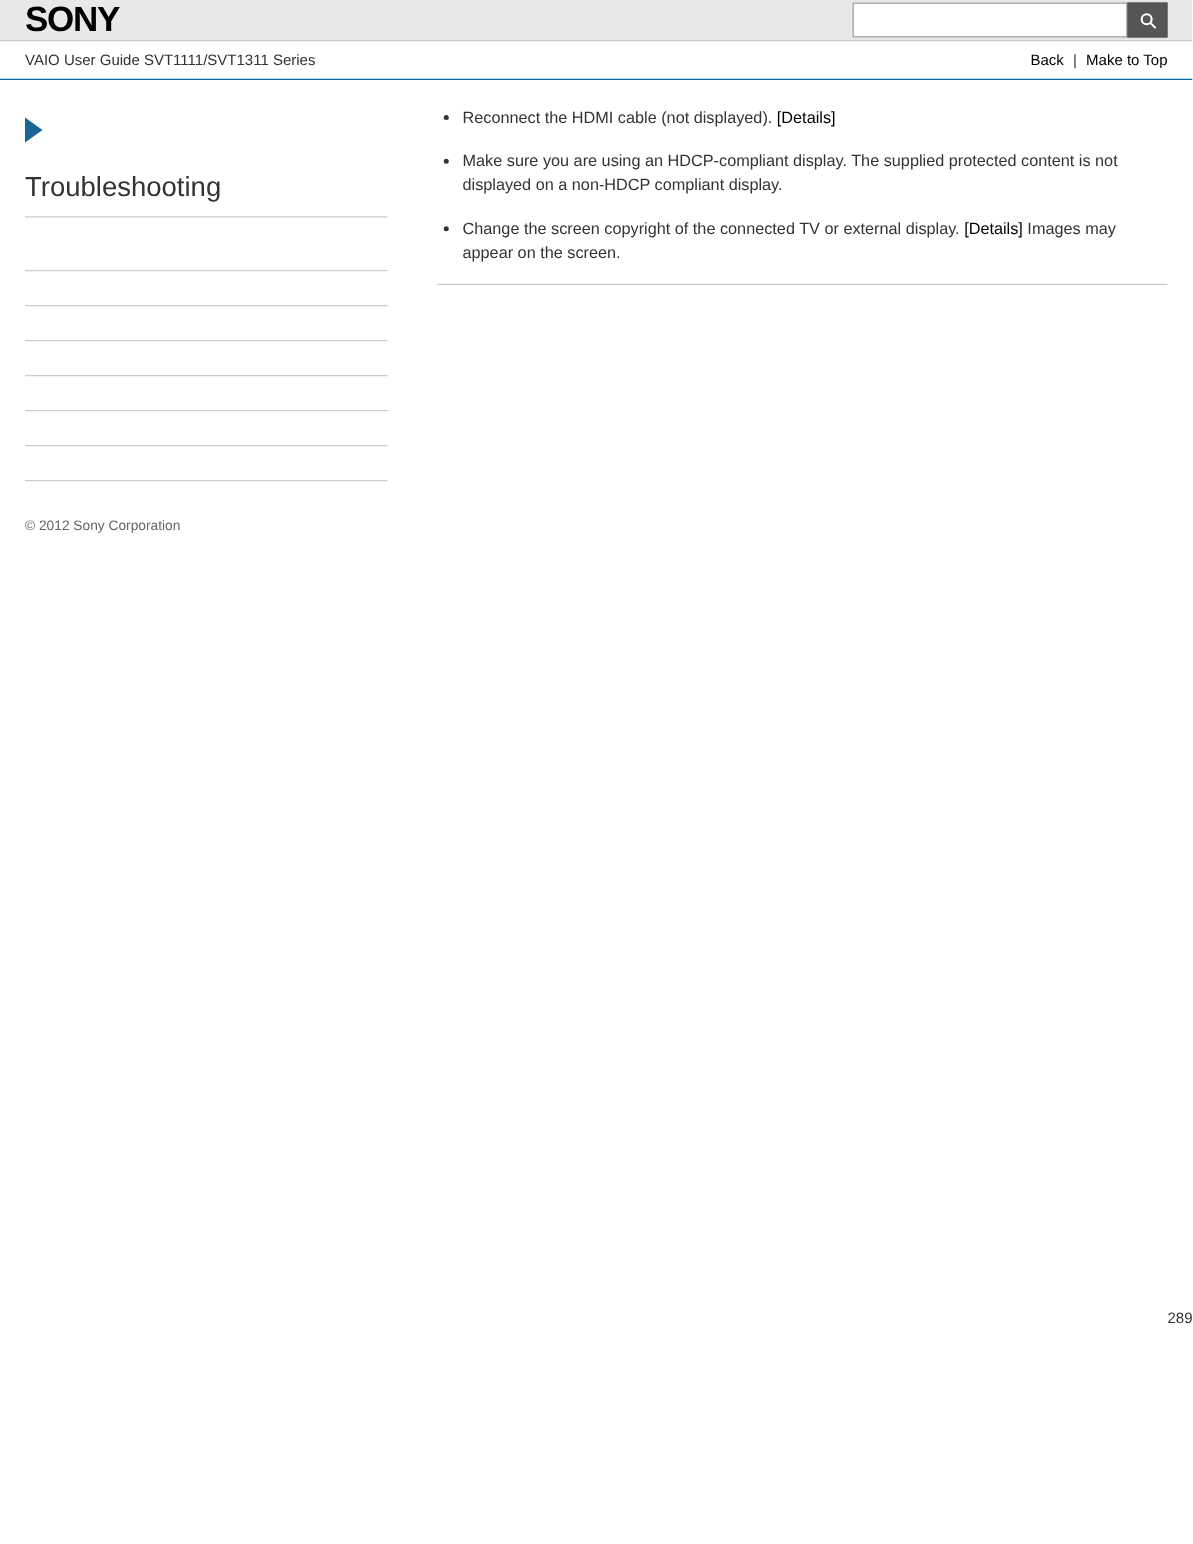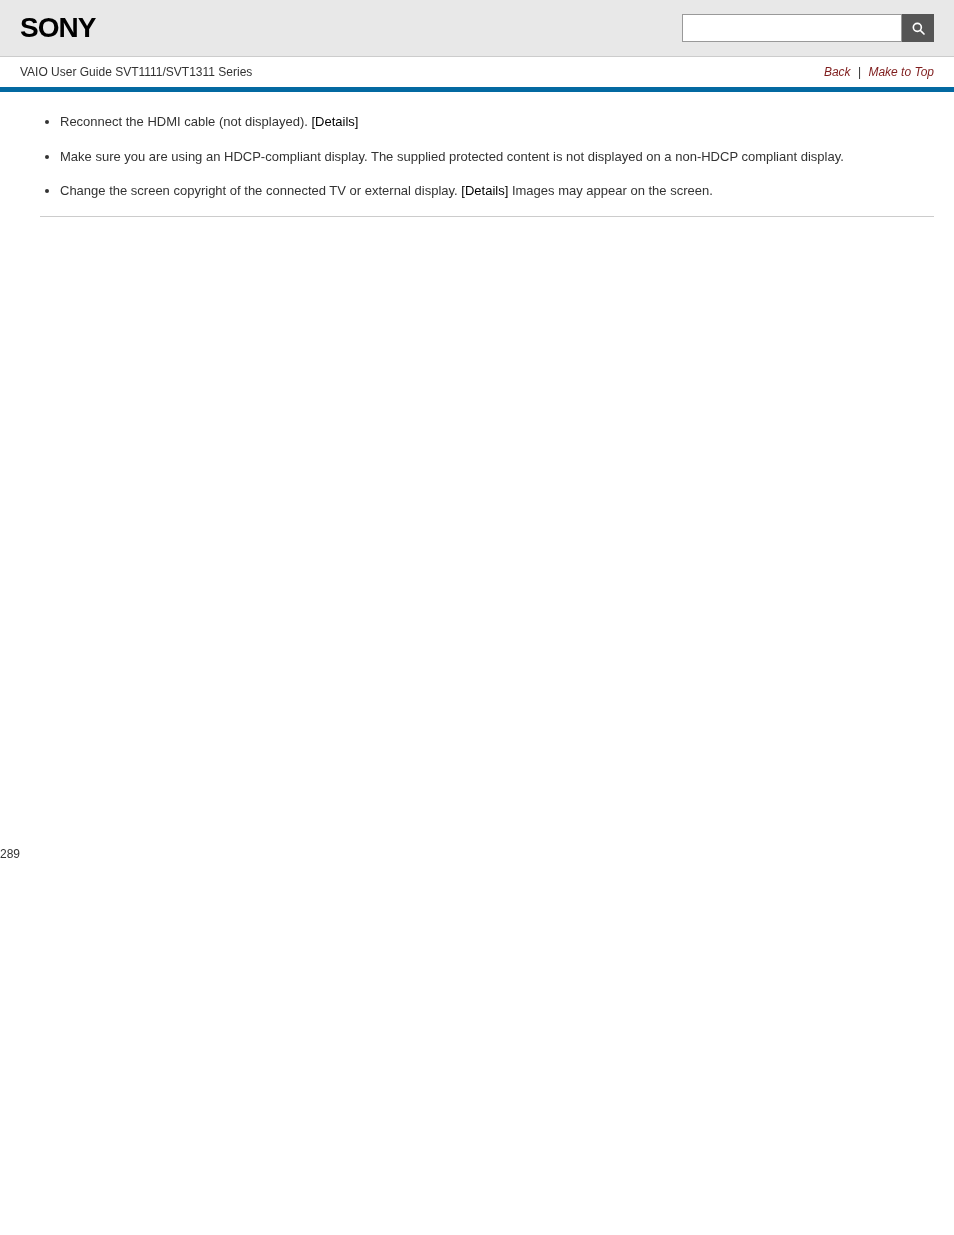--- a/index.html
+++ b/index.html
@@ -13,21 +13,21 @@
       font-size: 13px;
       color: #333;
       background: #fff;
       width: 954px;
       min-height: 1235px;
     }
 
     
     .header {
       background: #e8e8e8;
-      padding: 12px 20px;
+      padding: 0 20px;
       display: flex;
       align-items: center;
       justify-content: space-between;
       border-bottom: 1px solid #ccc;
     }
 
     .sony-logo {
       font-size: 28px;
       font-weight: 900;
       font-family: Arial Black, Arial, sans-serif;
@@ -66,36 +66,35 @@
       height: 16px;
       fill: #fff;
     }
 
     
     .nav-bar {
       padding: 8px 20px;
       display: flex;
       justify-content: space-between;
       align-items: center;
-      border-bottom: 5px solid #0369a1;
+      border-bottom: 1px solid #0369a1;
     }
 
     .nav-guide-title {
       font-size: 12px;
       color: #333;
     }
 
     .nav-links {
       font-size: 12px;
     }
 
     .nav-links a {
-      color: #7f1d1d;
+      color: #000000;
       text-decoration: none;
-      font-style: italic;
     }
 
     .nav-separator {
       color: #333;
       margin: 0 4px;
     }
 
     
     .main-content {
       display: flex;
@@ -173,21 +172,21 @@
     }
 
     .content-divider {
       border: none;
       border-top: 1px solid #ccc;
       margin-top: 10px;
       margin-bottom: 10px;
     }
 
     .page-footer {
-      text-align: left;
+      text-align: right;
       font-size: 12px;
       color: #333;
       margin-top: 600px;
       padding-bottom: 20px;
     }
   </style>
 </head>
 <body>
 
 <div class="header">
@@ -206,20 +205,34 @@
   <span class="nav-guide-title">VAIO User Guide SVT1111/SVT1311 Series</span>
   <div class="nav-links">
     <a href="#">Back</a>
     <span class="nav-separator"> | </span>
     <a href="#">Make to Top</a>
   </div>
 </div>
 
 <div class="main-content">
 
+  <div class="sidebar">
+    <div class="chevron-right"></div>
+    <h2 class="sidebar-title">Troubleshooting</h2>
+    <ul class="sidebar-nav-placeholder">
+      <li></li>
+      <li></li>
+      <li></li>
+      <li></li>
+      <li></li>
+      <li></li>
+      <li></li>
+    </ul>
+    <div class="copyright">© 2012 Sony Corporation</div>
+  </div>
 
   <div class="content-area">
     <ul class="content-list">
       <li>
         <span>Reconnect the HDMI cable (not displayed). </span><a href="#">[Details]</a>
       </li>
       <li>
         <span>Make sure you are using an HDCP-compliant display. The supplied protected content is not displayed on a non-HDCP compliant display.</span>
       </li>
       <li>

